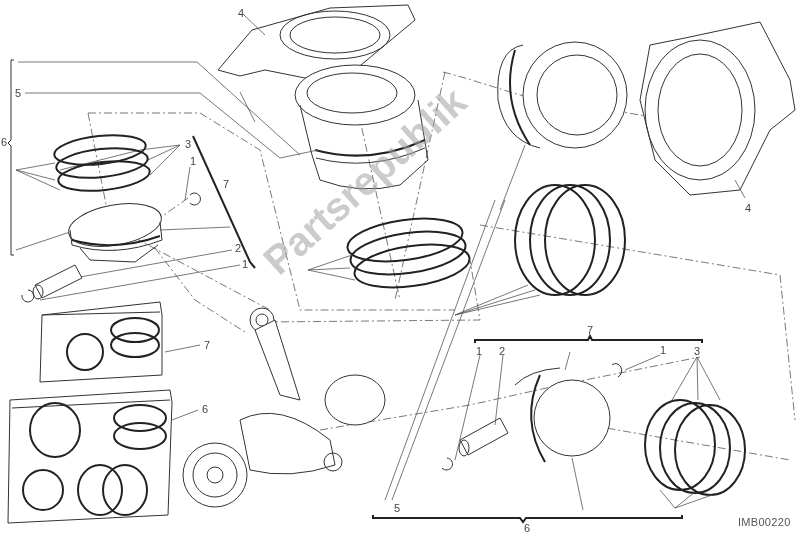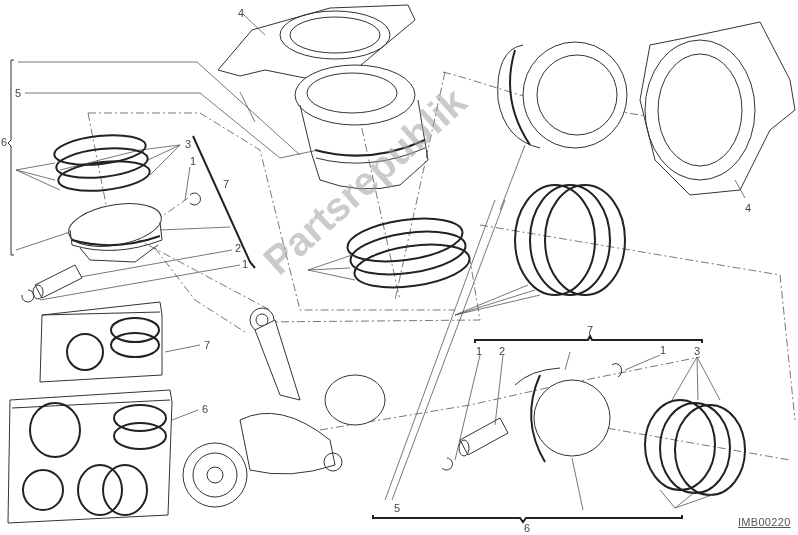--- a/index.html
+++ b/index.html
@@ -1,19 +1,19 @@
 <!DOCTYPE html>
 <html><head>
 <meta charset="utf-8">
 <style>
   html, body { margin:0; padding:0; background:#ffffff; }
   body { width:798px; height:535px; position:relative; overflow:hidden; font-family:"Liberation Sans", sans-serif; }
   svg.diagram { position:absolute; left:0; top:0; width:798px; height:535px; }
   .callout { position:absolute; font-size:11px; color:#444; line-height:1; font-family:"Liberation Sans", sans-serif; }
-  .code { position:absolute; font-size:11px; color:#555; letter-spacing:0.3px;text-decoration:underline; }
+  .code { position:absolute; font-size:11px; color:#555; letter-spacing:0.3px; }
   .watermark { position:absolute; left:255px; top:250px; font-size:40px; font-weight:bold; color:rgba(160,160,160,0.55);
     transform:rotate(-42deg); transform-origin:left top; white-space:nowrap; font-family:"Liberation Sans", sans-serif; }
   .ln { stroke:#333; stroke-width:1; fill:none; }
   .th { stroke:#222; stroke-width:2; fill:none; }
   .dash { stroke:#555; stroke-width:0.8; fill:none; stroke-dasharray:8 3 2 3; }
   .lead { stroke:#555; stroke-width:0.8; fill:none; }
   .part { stroke:#333; stroke-width:1; fill:#fff; }
 </style>
 </head>
 <body>

